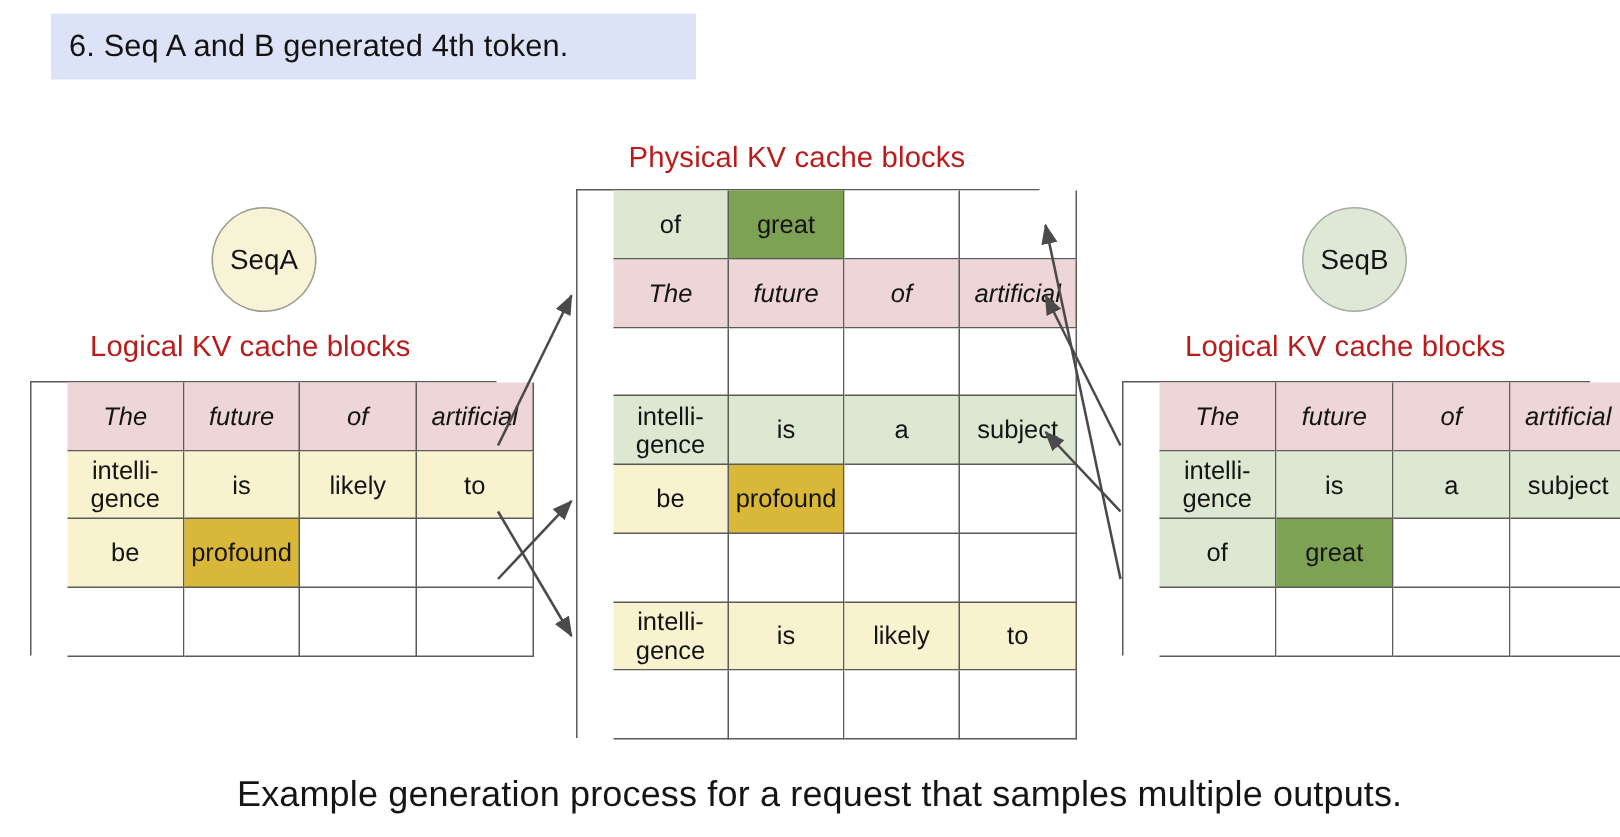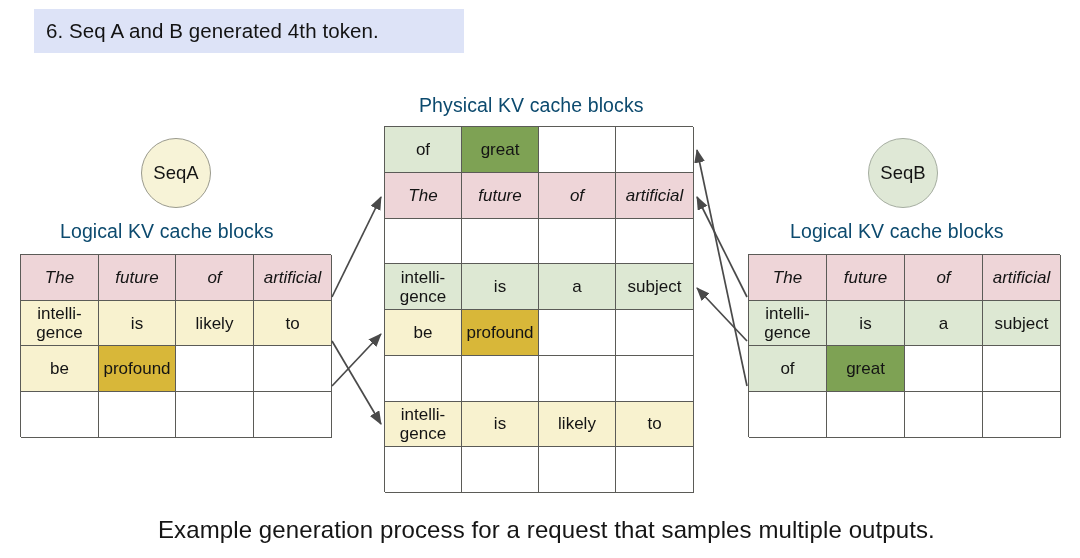--- a/index.html
+++ b/index.html
@@ -38,21 +38,21 @@
   .step-banner span {
     font-size: 20.5px;
     letter-spacing: 0.1px;
     color: #131313;
   }
 
   
   .section-title {
     position: absolute;
     font-size: 19.5px;
-    color: #0c4a6e;
+    color: #b91c1c;
     white-space: nowrap;
     letter-spacing: 0.1px;
   }
   #phys-title { left: 419px; top: 94px; }
   #left-title { left: 60px;  top: 220px; }
   #right-title { left: 790px; top: 220px; }
 
   
   .seq-bubble {
     position: absolute;
@@ -72,20 +72,21 @@
   #seq-b { left: 868px; top: 138px; background: #dfe8d6; border-color: #a5ada0; }
 
   
   .grid {
     position: absolute;
     display: grid;
     box-sizing: border-box;
     border-top: 1.6px solid #5b5b57;
     border-left: 1.6px solid #5b5b57;
     background: #ffffff;
+    padding-left: 24px;
   }
   .grid .cell {
     box-sizing: border-box;
     border-right: 1.6px solid #5b5b57;
     border-bottom: 1.6px solid #5b5b57;
     display: flex;
     align-items: center;
     justify-content: center;
     text-align: center;
     font-size: 17px;

